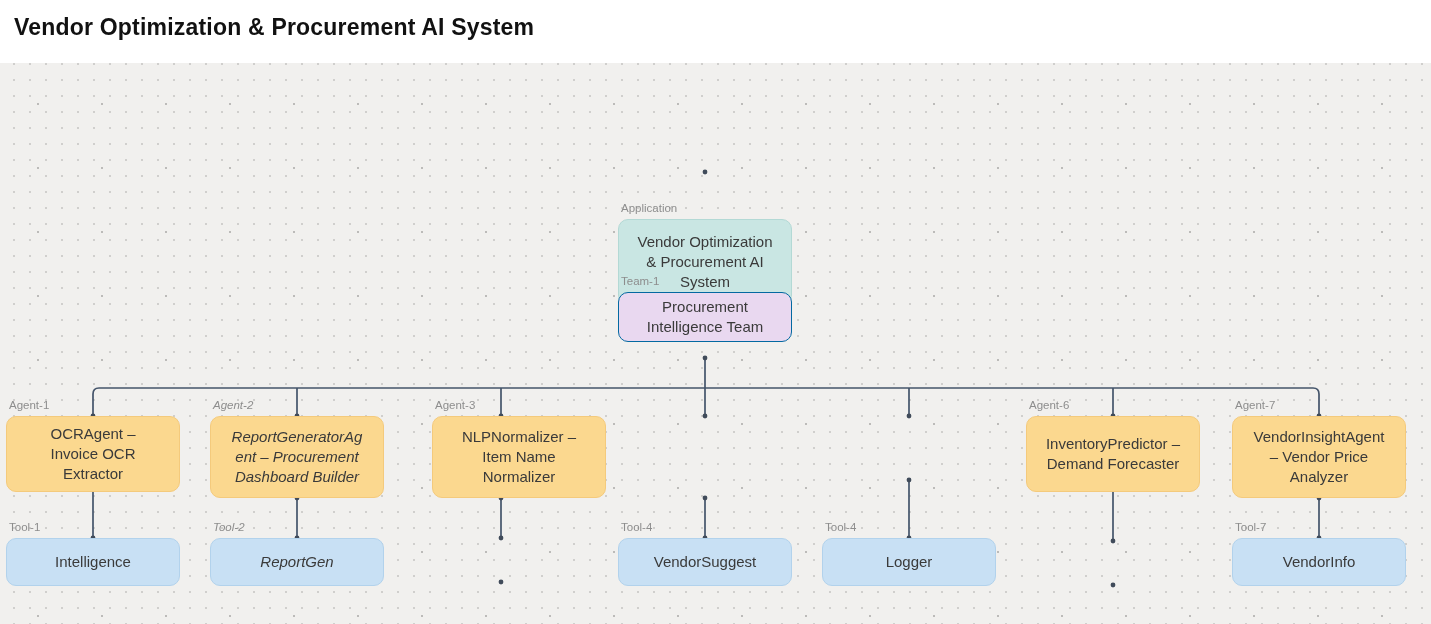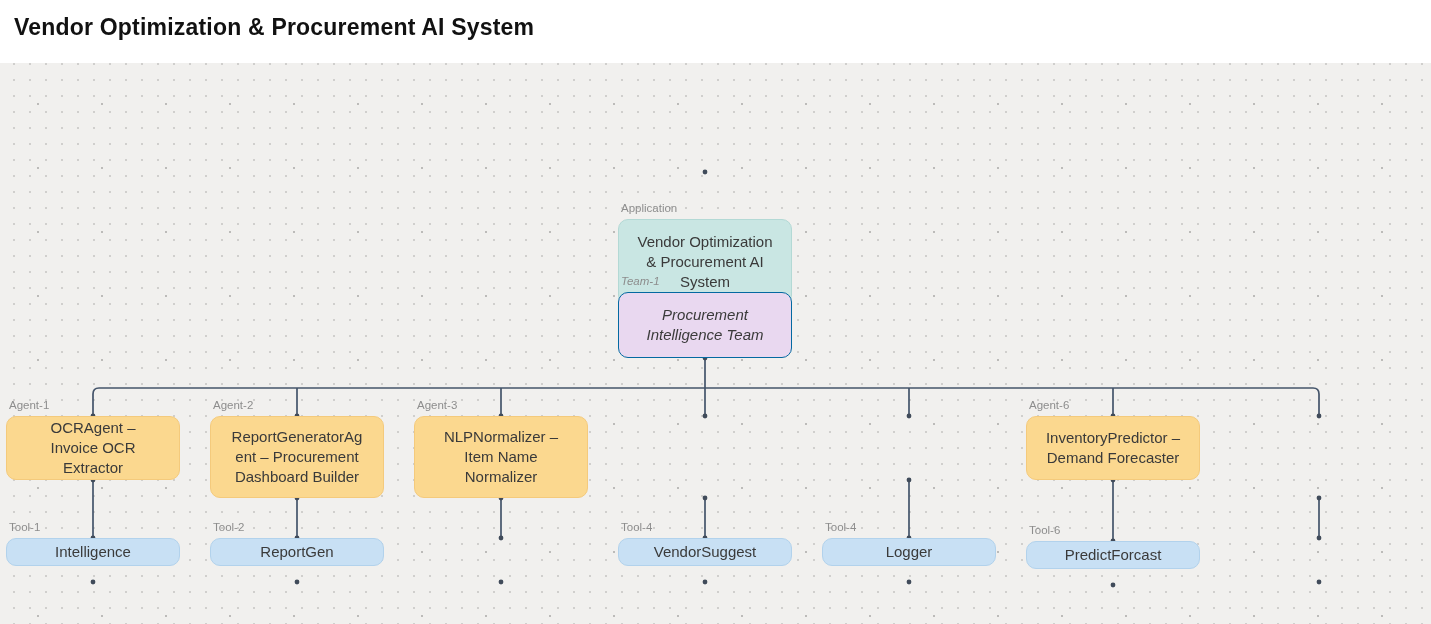--- a/index.html
+++ b/index.html
@@ -64,31 +64,31 @@
     color: var(--node-text, #3a3a3a);
     padding: 0 18px;
     overflow-wrap: anywhere;
   }
   .node.app  .box { background: var(--app-fill, #c9e6e3);  border: 1px solid #b3d9d5; }
   .node.team .box { background: var(--team-fill, #e9d8f0); border: 1px solid #0369a1; }
   .node.agent .box{ background: var(--agent-fill, #fbd88f); border: 1px solid #f4ca7c; }
   .node.tool .box { background: var(--tool-fill, #c8e0f4);  border: 1px solid #b2d2ec; }
 
   
-  .c1 { left: 6px; }   .c2 { left: 210px; } .c3 { left: 414px; border-radius: 18px; }
+  .c1 { left: 6px; }   .c2 { left: 210px; font-style: italic; } .c3 { left: 432px; border-radius: 18px; }
   .c4 { left: 618px; } .c5 { left: 822px; } .c6 { left: 1026px; border-radius: 23px; }
   .c7 { left: 1232px; }
 
   
   .node.app  { top: 172px; height: 86px; margin-top: 47px; }
-  .node.team { top: 292px; height: 66px; font-style: italic; }
+  .node.team { top: 292px; height: 50px; }
   .node.agent { top: 416px; }
-  .node.agent.h2 { height: 64px; }
+  .node.agent.h2 { height: 76px; }
   .node.agent.h3 { height: 82px; }
-  .node.tool { top: 538px; height: 28px; }
+  .node.tool { top: 538px; height: 48px; }
   .node.tool.low { top: 541px; }
 </style>
 </head>
 <body>
 
 <div class="page">
 
   <div class="header">
     <h1>Vendor Optimization &amp; Procurement AI System</h1>
   </div>
@@ -169,35 +169,39 @@
     <div class="box">ReportGeneratorAgent – Procurement Dashboard Builder</div>
   </div>
   <div class="node agent h3 c3">
     <span class="tag">Agent-3</span>
     <div class="box">NLPNormalizer – Item Name Normalizer</div>
   </div>
   <div class="node agent h2 c6">
     <span class="tag">Agent-6</span>
     <div class="box">InventoryPredictor – Demand Forecaster</div>
   </div>
+  <div class="node agent h3 c7">
+    <span class="tag">Agent-7</span>
+    <div class="box">VendorInsightAgent – Vendor Price Analyzer</div>
+  </div>
 
   <div class="node tool c1">
     <span class="tag">Tool-1</span>
     <div class="box">Intelligence</div>
   </div>
   <div class="node tool c2">
     <span class="tag">Tool-2</span>
     <div class="box">ReportGen</div>
   </div>
   <div class="node tool c4">
     <span class="tag">Tool-4</span>
     <div class="box">VendorSuggest</div>
   </div>
   <div class="node tool c5">
     <span class="tag">Tool-4</span>
     <div class="box">Logger</div>
   </div>
-  <div class="node tool low c6">
-    <span class="tag">Tool-6</span>
-    <div class="box">PredictForcast</div>
+  <div class="node tool c7">
+    <span class="tag">Tool-7</span>
+    <div class="box">VendorInfo</div>
   </div>
 
 </div>
 
 </body></html>

